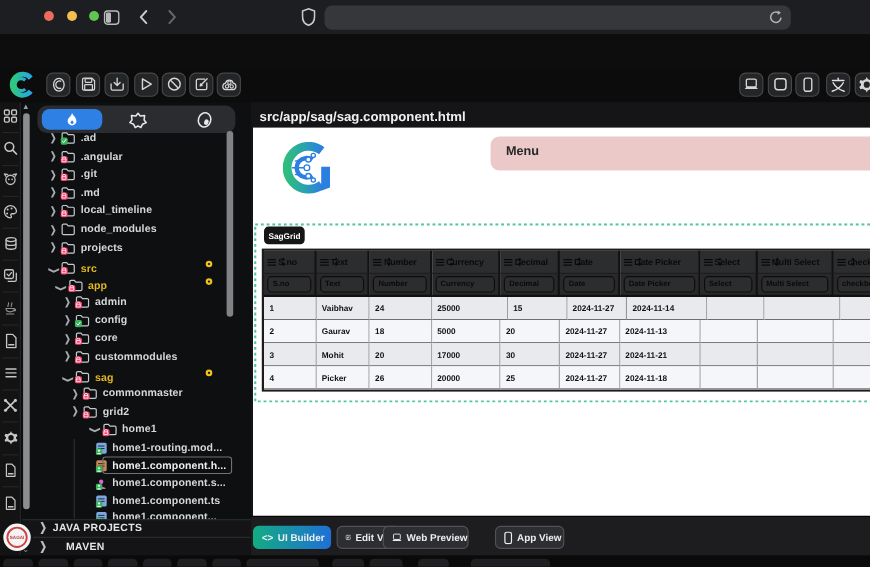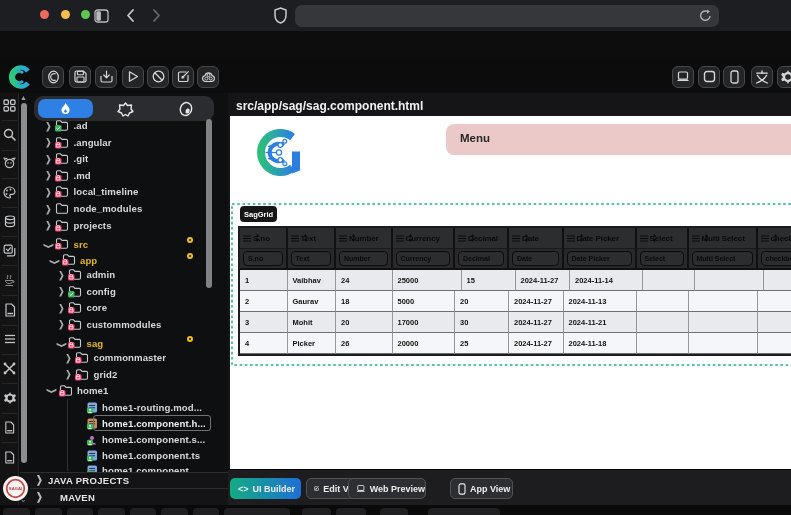--- a/index.html
+++ b/index.html
@@ -465,21 +465,21 @@
       </div>
       <div class="abs trow" style="left:65.5px;top:366px;">
         <span class="chev">❯</span>
         <svg style="margin-right:4px;flex:none;" width="14" height="13" viewBox="0 0 14 13">
           <path d="M1.5 3 A1.2 1.2 0 0 1 2.7 1.8 H5.5 L7 3.4 H11.3 A1.2 1.2 0 0 1 12.5 4.6 V10 A1.2 1.2 0 0 1 11.3 11.2 H2.7 A1.2 1.2 0 0 1 1.5 10 Z" fill="none" stroke="#c6c9cc" stroke-width="1.1"></path>
           <rect x="0" y="6" width="6.5" height="6.5" rx="1.6" fill="#f4426e"></rect>
           <path d="M1.7 8.6 V8 A1.5 1.5 0 0 1 4.7 8 V8.6 M1.4 8.6 H5 V11 H1.4 Z" fill="none" stroke="#fff" stroke-width="0.7"></path>
         </svg>
         <span>grid2</span>
       </div>
-      <div class="abs trow" style="left:49px;top:382.5px;">
+      <div class="abs trow" style="left:83px;top:382.5px;">
         <span class="chev ychev">❯</span>
         <svg style="margin-right:4px;flex:none;" width="14" height="13" viewBox="0 0 14 13">
           <path d="M1.5 3 A1.2 1.2 0 0 1 2.7 1.8 H5.5 L7 3.4 H11.3 A1.2 1.2 0 0 1 12.5 4.6 V10 A1.2 1.2 0 0 1 11.3 11.2 H2.7 A1.2 1.2 0 0 1 1.5 10 Z" fill="none" stroke="#c6c9cc" stroke-width="1.1"></path>
           <rect x="0" y="6" width="6.5" height="6.5" rx="1.6" fill="#f4426e"></rect>
           <path d="M1.7 8.6 V8 A1.5 1.5 0 0 1 4.7 8 V8.6 M1.4 8.6 H5 V11 H1.4 Z" fill="none" stroke="#fff" stroke-width="0.7"></path>
         </svg>
         <span>home1</span>
       </div>
       <div class="abs trow" style="left:87px;top:399px;">
         <svg style="margin-right:4px;flex:none;" width="11" height="13" viewBox="0 0 11 12">

